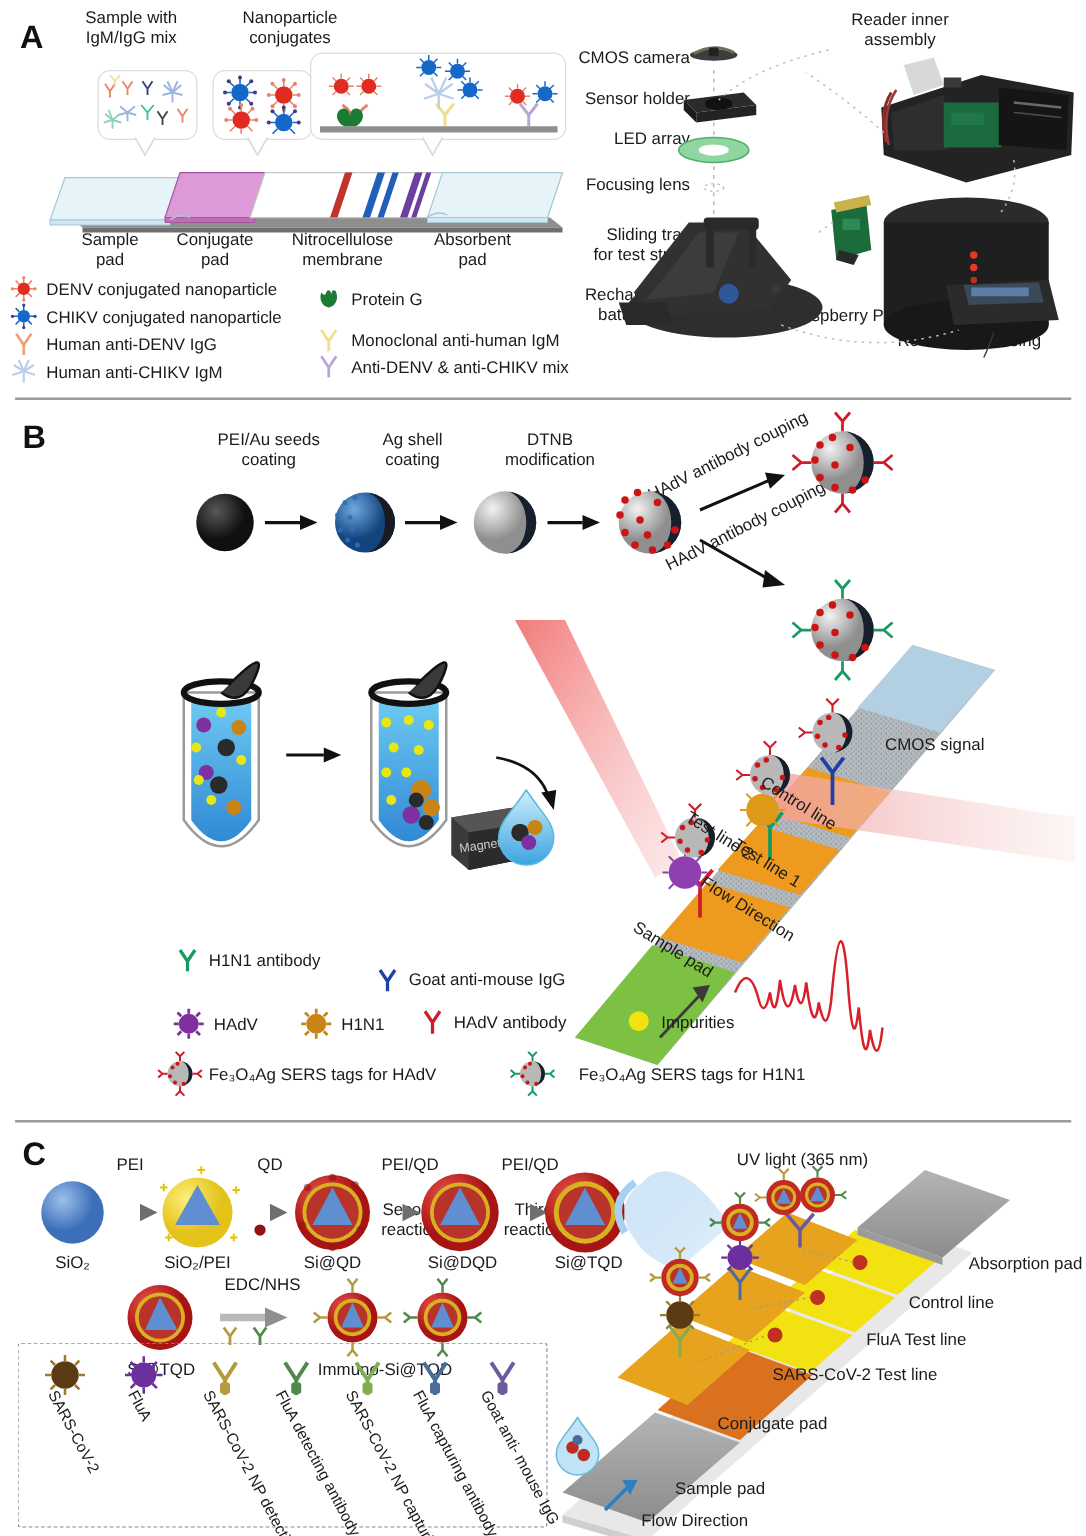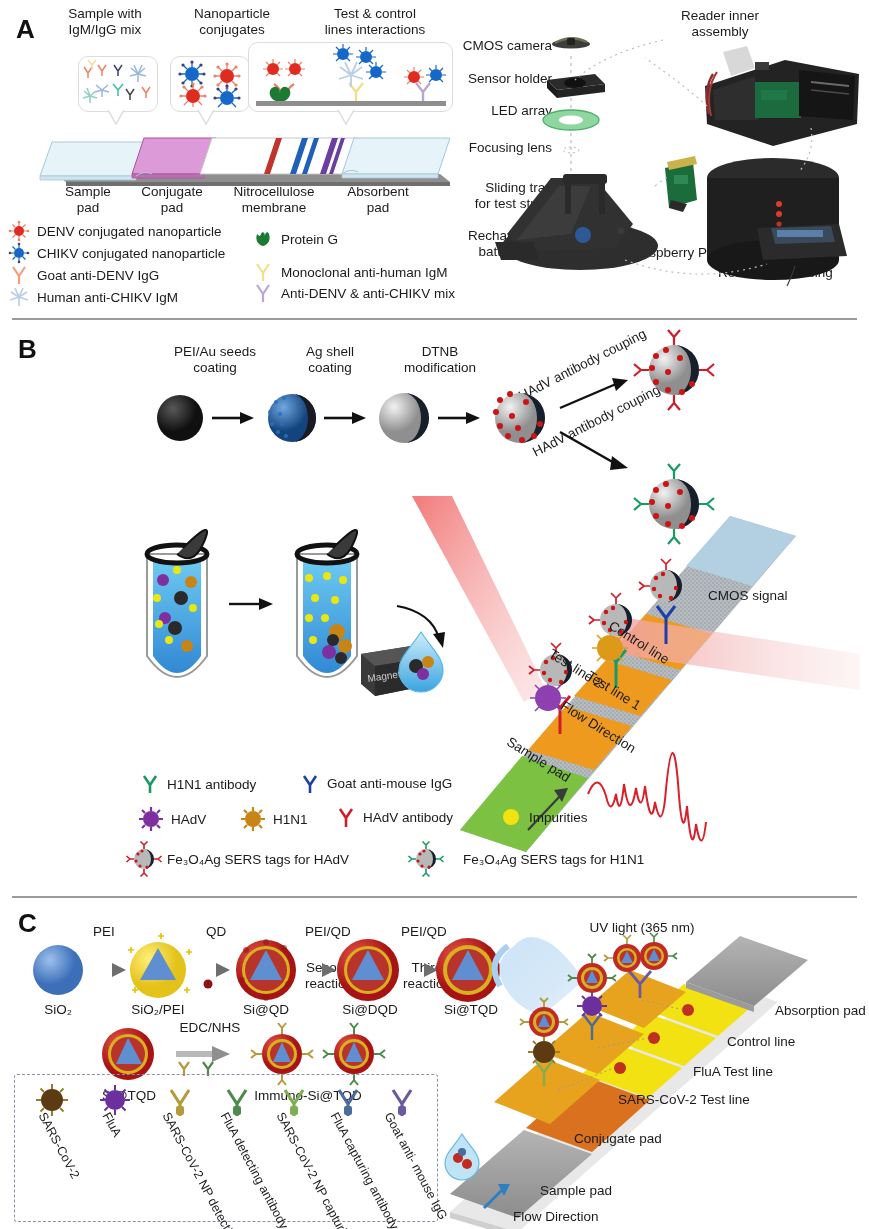--- a/index.html
+++ b/index.html
@@ -36,22 +36,20 @@
 <body>
 
 <div class="panel" style="top:0;height:312px;">
 
   <div class="plabel" style="left:16px;top:14px;">A</div>
 
   <div class="txt c" style="left:40px;top:6px;width:130px;">Sample with
 IgM/IgG mix</div>
   <div class="txt c" style="left:172px;top:6px;width:120px;">Nanoparticle
 conjugates</div>
-  <div class="txt c" style="left:300px;top:6px;width:150px;">Test &amp; control
-lines interactions</div>
 
   <div class="callout" style="left:78px;top:56px;width:80px;height:56px;"></div>
   <svg class="abs" style="left:78px;top:56px;" width="80" height="56">
     <g stroke-width="1.5" fill="none">
       <g stroke="#e8836a">
           <path d="M10 22 l0 -5 M10 17 l-4 -6 M10 17 l4 -6"></path>
         </g>
       <g stroke="#e8836a">
           <path d="M24 20 l0 -5 M24 15 l-4 -6 M24 15 l4 -6"></path>
         </g>
@@ -277,21 +275,21 @@
             <circle cx="9" cy="0" r="1.3"></circle>
           </g>
       </g>
     </svg>
     <span class="lbl">CHIKV conjugated nanoparticle</span>
   </div>
   <div class="legrow" style="left:8px;top:264px;">
     <svg width="22" height="22">
       <path d="M11 20 V12 M11 12 L5 3 M11 12 L17 3" stroke="#f0a07a" stroke-width="2.2" fill="none"></path>
     </svg>
-    <span class="lbl">Goat anti-DENV IgG</span>
+    <span class="lbl">Human anti-DENV IgG</span>
   </div>
   <div class="legrow" style="left:8px;top:286px;">
     <svg width="22" height="22">
       <g transform="translate(11,11)" stroke="#b9cfe8" stroke-width="1.7" fill="none">
         <path d="M0 0 l-8 -5 M0 0 l8 -5 M0 0 l0 9 M0 0 l-9 3 M0 0 l9 3 M0 0 l-4 -9 M0 0 l4 -9"></path>
       </g>
     </svg>
     <span class="lbl">Human anti-CHIKV IgM</span>
   </div>
 
@@ -719,21 +717,21 @@
   </svg>
 
   <div class="txt" style="left:708px;top:264px;">CMOS signal</div>
   <div class="txt rot" style="left:614px;top:294px;transform:rotate(32deg);">Control line</div>
   <div class="txt rot" style="left:554px;top:322px;transform:rotate(32deg);">Test line 2</div>
   <div class="txt rot" style="left:592px;top:344px;transform:rotate(32deg);">Test line 1</div>
   <div class="txt c rot" style="left:566px;top:374px;width:62px;transform:rotate(32deg);">Flow
 Direction</div>
   <div class="txt rot" style="left:512px;top:410px;transform:rotate(32deg);">Sample pad</div>
 
-  <div class="legrow" style="left:140px;top:450px;">
+  <div class="legrow" style="left:140px;top:434px;">
     <svg width="20" height="20">
         <path d="M10 19 V11 M10 11 L4 2 M10 11 L16 2" stroke="#169b62" stroke-width="2.6" fill="none"></path>
       </svg>
     <span class="lbl">H1N1 antibody</span>
   </div>
   <div class="legrow" style="left:300px;top:450px;">
     <svg width="20" height="20">
         <path d="M10 19 V11 M10 11 L4 2 M10 11 L16 2" stroke="#1f3fa8" stroke-width="2.6" fill="none"></path>
       </svg>
     <span class="lbl small">Goat anti-mouse IgG</span>

